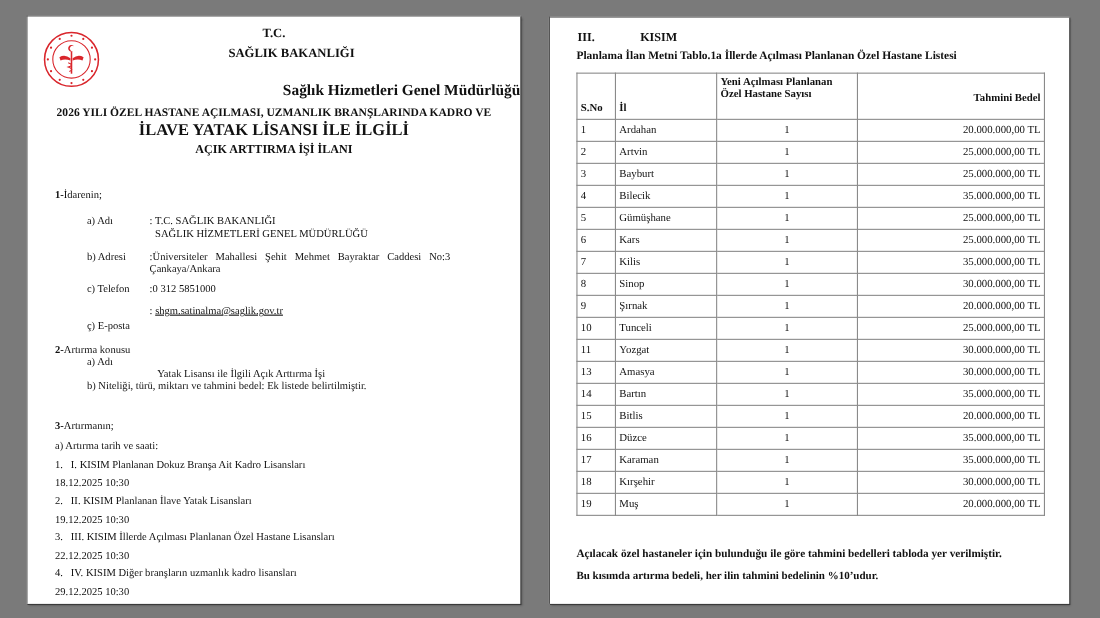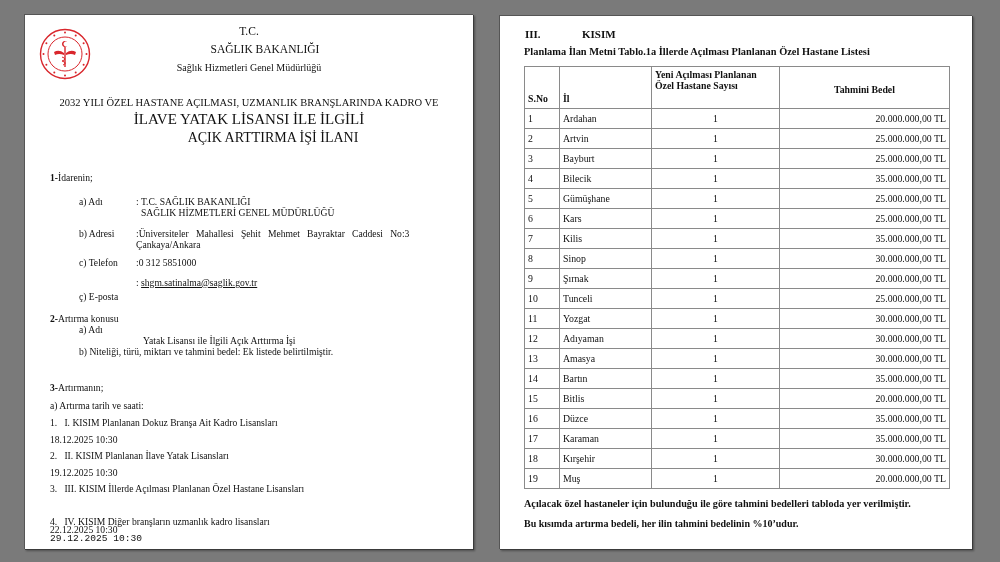--- a/index.html
+++ b/index.html
@@ -15,46 +15,46 @@
       box-shadow: 1px 1px 0 #3a3a3a, 2px 2px 2px rgba(0,0,0,0.35);
       border-top: 1px solid #555; border-left: 1px solid #555;
     }
     #page-left { left: 24px; top: 14px; width: 448px; height: 534px; }
     #page-right { left: 499px; top: 15px; width: 472px; height: 533px; }
 
     .abs { position: absolute; white-space: nowrap; }
 
     
     #logo { position: absolute; left: 14px; top: 13px; width: 52px; height: 52px; }
-    .hdr { left: 0; width: 448px; text-align: center; font-weight: normal; }
+    .hdr { left: 0; width: 448px; text-align: center; font-weight: bold; }
     #hdr-tc { top: 10px; font-size: 11.5px; }
     #hdr-ministry { top: 28px; font-size: 11.5px; padding-left: 16px; }
-    #hdr-gm { top: 47px; font-size: 10px; }
+    #hdr-gm { top: 60px; font-size: 14px; text-align: right; }
     #title-1 { top: 82px; font-size: 10.5px; }
     #title-2 { top: 96px; font-size: 15px; }
-    #title-3 { top: 115px; font-size: 14px; padding-left: 24px; }
+    #title-3 { top: 115px; font-size: 11px; }
 
     .t { font-size: 9.6px; }
     .link { text-decoration: underline; }
 
     
     #kisim-num { left: 25px; top: 12px; font-size: 11px; font-weight: bold; }
     #kisim-word { left: 82px; top: 12px; font-size: 11px; font-weight: bold; }
     #table-title { left: 24px; top: 30px; font-size: 10.4px; font-weight: bold; }
 
     #hospital-table {
       position: absolute; left: 24px; top: 50px;
       border-collapse: collapse; font-size: 9.8px;
     }
     #hospital-table th, #hospital-table td {
       border: 1px solid #8a8a8a; padding: 0 3px; height: 19px; line-height: 12px;
     }
     #hospital-table th { height: 30px; font-weight: bold; text-align: left; vertical-align: bottom; padding-bottom: 3px; }
     #hospital-table th.mid { vertical-align: top; padding-top: 2px; line-height: 11px; }
-    #hospital-table th.right-h { text-align: center; }
+    #hospital-table th.right-h { text-align: right; }
     .col-no { width: 28px; }
     .col-il { width: 85px; }
     .col-count { width: 121px; text-align: center; }
     .col-bedel { width: 163px; text-align: right; }
     #hospital-table td.col-count { text-align: center; }
     #hospital-table td.col-bedel { text-align: right; }
 
     #note-1 { left: 24px; top: 482px; font-size: 10.2px; font-weight: bold; }
     #note-2 { left: 24px; top: 502px; font-size: 10px; font-weight: bold; }
   </style>
@@ -83,21 +83,21 @@
       <path d="M37 24 Q32 21 27 25 L27 27 Q32 25 36 27 Z"></path>
       <rect x="25.3" y="19" width="1.4" height="20"></rect>
       <path d="M23 29 Q29 31 23 33 Q29 35 24 37" fill="none" stroke="#d9262c" stroke-width="1"></path>
     </g>
   </svg>
 
   <div id="hdr-tc" class="abs hdr">T.C.</div>
   <div id="hdr-ministry" class="abs hdr">SAĞLIK BAKANLIĞI</div>
   <div id="hdr-gm" class="abs hdr">Sağlık Hizmetleri Genel Müdürlüğü</div>
 
-  <div id="title-1" class="abs hdr">2032 YILI ÖZEL HASTANE AÇILMASI, UZMANLIK BRANŞLARINDA KADRO VE</div>
+  <div id="title-1" class="abs hdr">2026 YILI ÖZEL HASTANE AÇILMASI, UZMANLIK BRANŞLARINDA KADRO VE</div>
   <div id="title-2" class="abs hdr">İLAVE YATAK LİSANSI İLE İLGİLİ</div>
   <div id="title-3" class="abs hdr">AÇIK ARTTIRMA İŞİ İLANI</div>
 
   <div class="abs t" style="left:25px; top:157px;"><b>1-</b><span>İdarenin;</span></div>
 
   <div class="abs t" style="left:54px; top:181px;">a) Adı</div>
   <div class="abs t" style="left:111px; top:181px;">: T.C. SAĞLIK BAKANLIĞI</div>
   <div class="abs t" style="left:116px; top:192px;">SAĞLIK HİZMETLERİ GENEL MÜDÜRLÜĞÜ</div>
 
   <div class="abs t" style="left:54px; top:213px;">b) Adresi</div>
@@ -119,24 +119,24 @@
   <div class="abs t" style="left:25px; top:367px;"><b>3-</b><span>Artırmanın;</span></div>
   <div class="abs t" style="left:25px; top:385px;">a) Artırma tarih ve saati:</div>
 
   <div class="abs t" style="left:25px; top:402px;"><span>1.</span>&nbsp;&nbsp;&nbsp;<span>I. KISIM Planlanan Dokuz Branşa Ait Kadro Lisansları</span></div>
   <div class="abs t" style="left:25px; top:419px;">18.12.2025 10:30</div>
 
   <div class="abs t" style="left:25px; top:435px;"><span>2.</span>&nbsp;&nbsp;&nbsp;<span>II. KISIM Planlanan İlave Yatak Lisansları</span></div>
   <div class="abs t" style="left:25px; top:452px;">19.12.2025 10:30</div>
 
   <div class="abs t" style="left:25px; top:468px;"><span>3.</span>&nbsp;&nbsp;&nbsp;<span>III. KISIM İllerde Açılması Planlanan Özel Hastane Lisansları</span></div>
-  <div class="abs t" style="left:25px; top:485px;margin-top:24px;">22.12.2025 10:30</div>
+  <div class="abs t" style="left:25px; top:485px;">22.12.2025 10:30</div>
 
   <div class="abs t" style="left:25px; top:501px;"><span>4.</span>&nbsp;&nbsp;&nbsp;<span>IV. KISIM Diğer branşların uzmanlık kadro lisansları</span></div>
-  <div class="abs t" style="left:25px; top:518px;font-family:Liberation Mono, monospace;">29.12.2025 10:30</div>
+  <div class="abs t" style="left:25px; top:518px;">29.12.2025 10:30</div>
 </div>
 
 <div id="page-right" class="page">
   <div id="kisim-num" class="abs">III.</div>
   <div id="kisim-word" class="abs">KISIM</div>
   <div id="table-title" class="abs">Planlama İlan Metni Tablo.1a İllerde Açılması Planlanan Özel Hastane Listesi</div>
 
   <table id="hospital-table">
     <thead>
       <tr>
@@ -207,26 +207,20 @@
           <td class="col-count">1</td>
           <td class="col-bedel">25.000.000,00 TL</td>
         </tr>
         <tr>
           <td class="col-no">11</td>
           <td class="col-il">Yozgat</td>
           <td class="col-count">1</td>
           <td class="col-bedel">30.000.000,00 TL</td>
         </tr>
         <tr>
-          <td class="col-no">12</td>
-          <td class="col-il">Adıyaman</td>
-          <td class="col-count">1</td>
-          <td class="col-bedel">30.000.000,00 TL</td>
-        </tr>
-        <tr>
           <td class="col-no">13</td>
           <td class="col-il">Amasya</td>
           <td class="col-count">1</td>
           <td class="col-bedel">30.000.000,00 TL</td>
         </tr>
         <tr>
           <td class="col-no">14</td>
           <td class="col-il">Bartın</td>
           <td class="col-count">1</td>
           <td class="col-bedel">35.000.000,00 TL</td>

